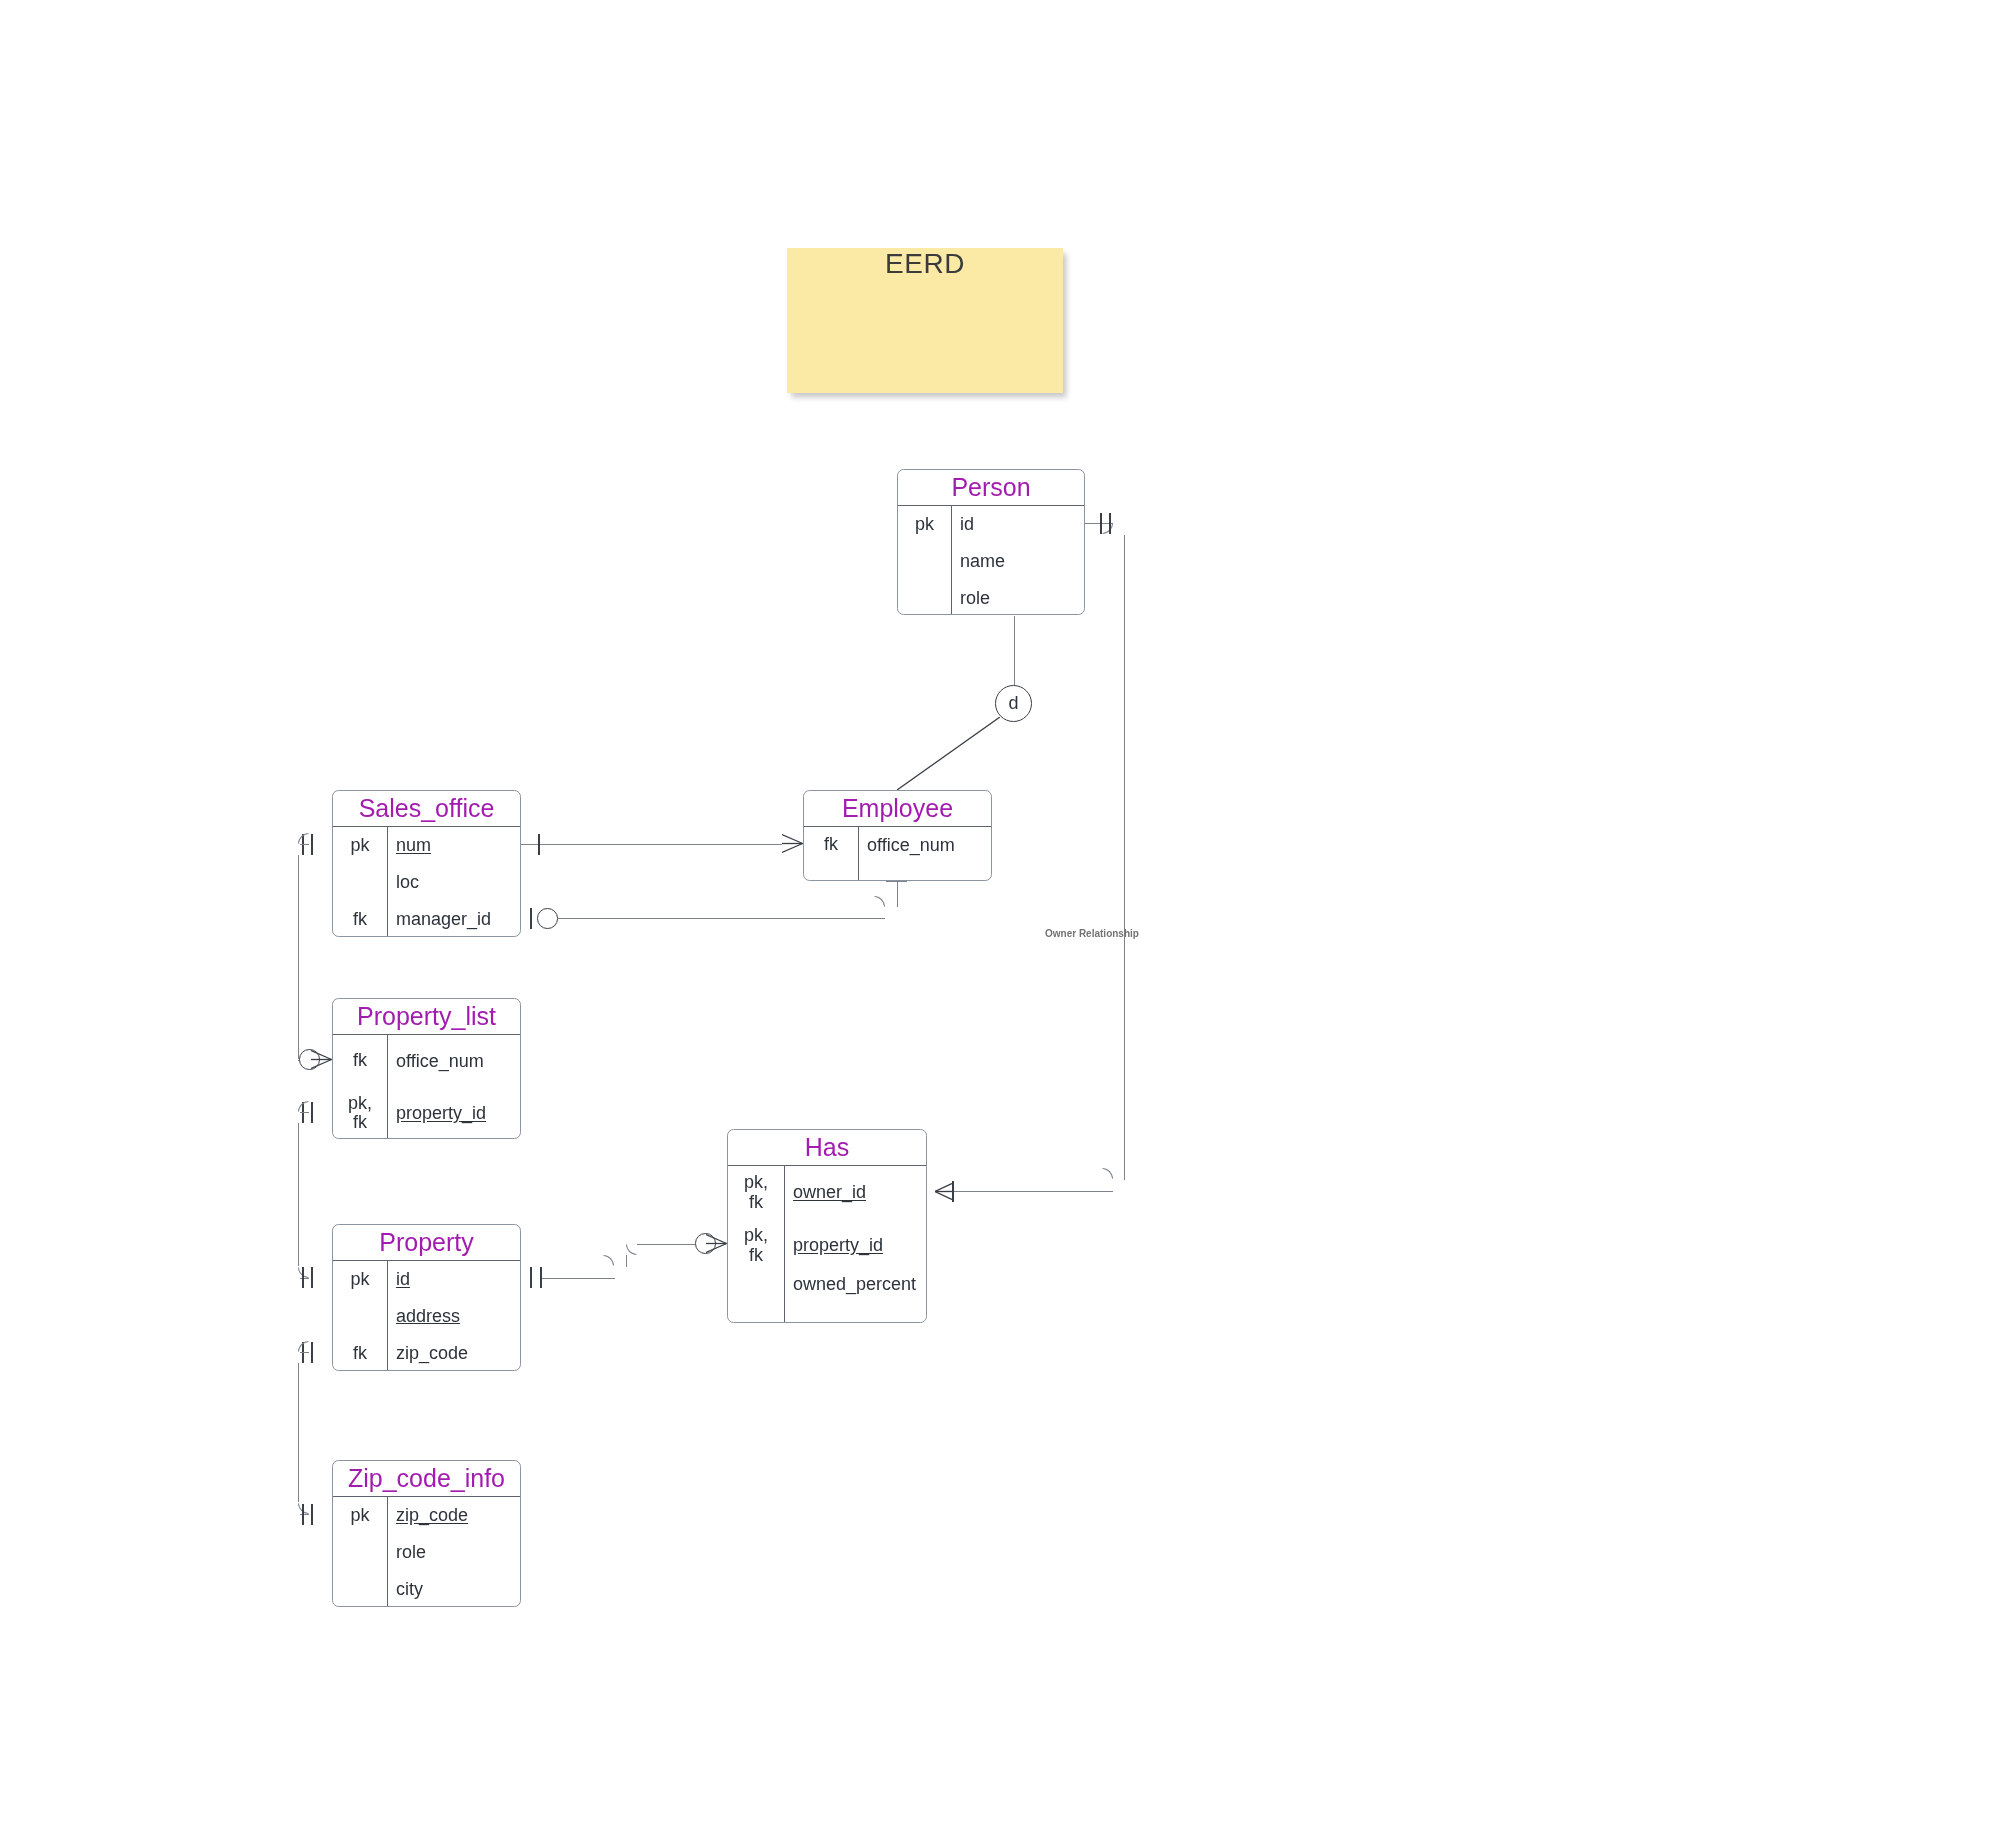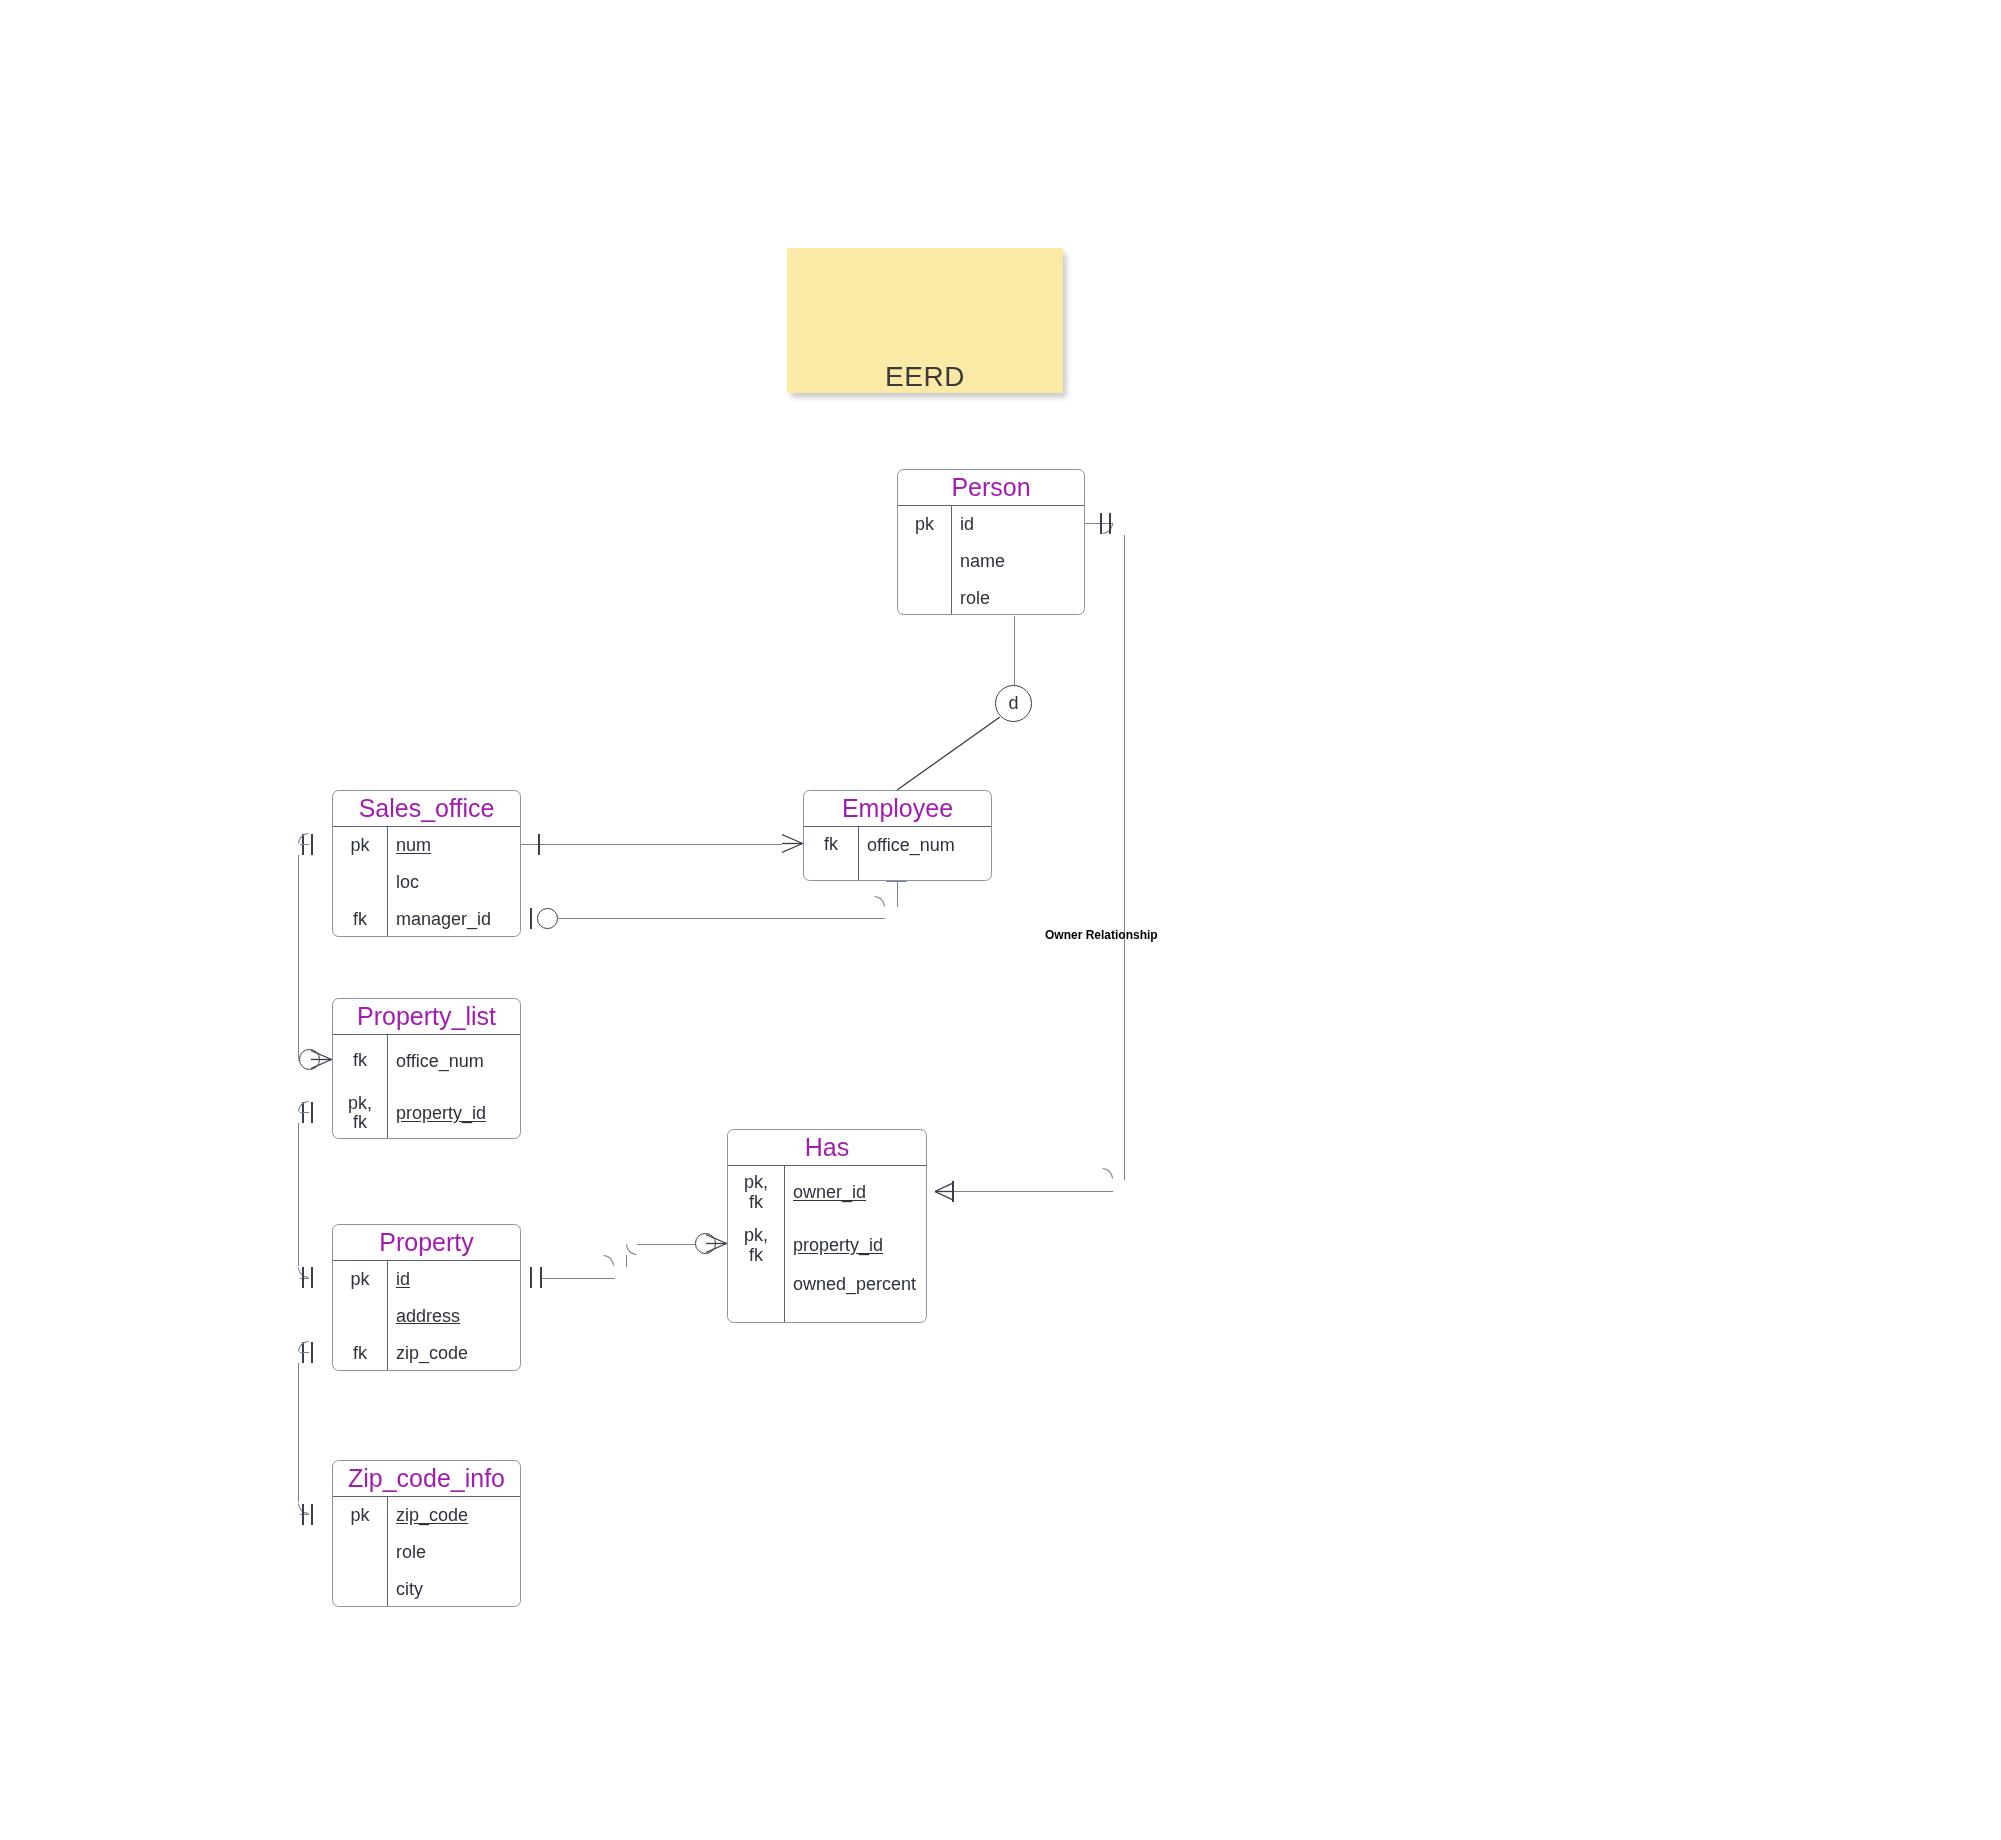--- a/index.html
+++ b/index.html
@@ -15,21 +15,21 @@
     font-family: "Liberation Sans", sans-serif;
     overflow: hidden;
   }
 
   
   .sticky {
     position: absolute;
     background: #fbe9a6;
     box-shadow: 3.7px 4.7px 5.6px rgba(0,0,0,0.22);
     display: flex;
-    align-items: flex-end;
+    align-items: flex-start;
     justify-content: center;
   }
   .sticky-label {
     font-size: 28px;
     color: #3b3b3b;
     letter-spacing: 0.5px;
   }
 
   
   .entity {
@@ -120,23 +120,23 @@
     background: #ffffff;
     box-sizing: border-box;
     display: flex;
     align-items: center;
     justify-content: center;
     font-size: 18px;
     color: #2d323b;
   }
   .rel-label {
     position: absolute;
-    font-size: 12px;
+    font-size: 10px;
     font-weight: bold;
-    color: #000000;
+    color: #737373;
     white-space: nowrap;
   }
 </style>
 </head>
 <body>
 
 <div id="canvas">
 
   <div class="sticky" id="sticky-note" style="left: 787px; top: 248px; width: 276px; height: 145px; background: rgb(251, 233, 166);">
     <span class="sticky-label">EERD</span>

